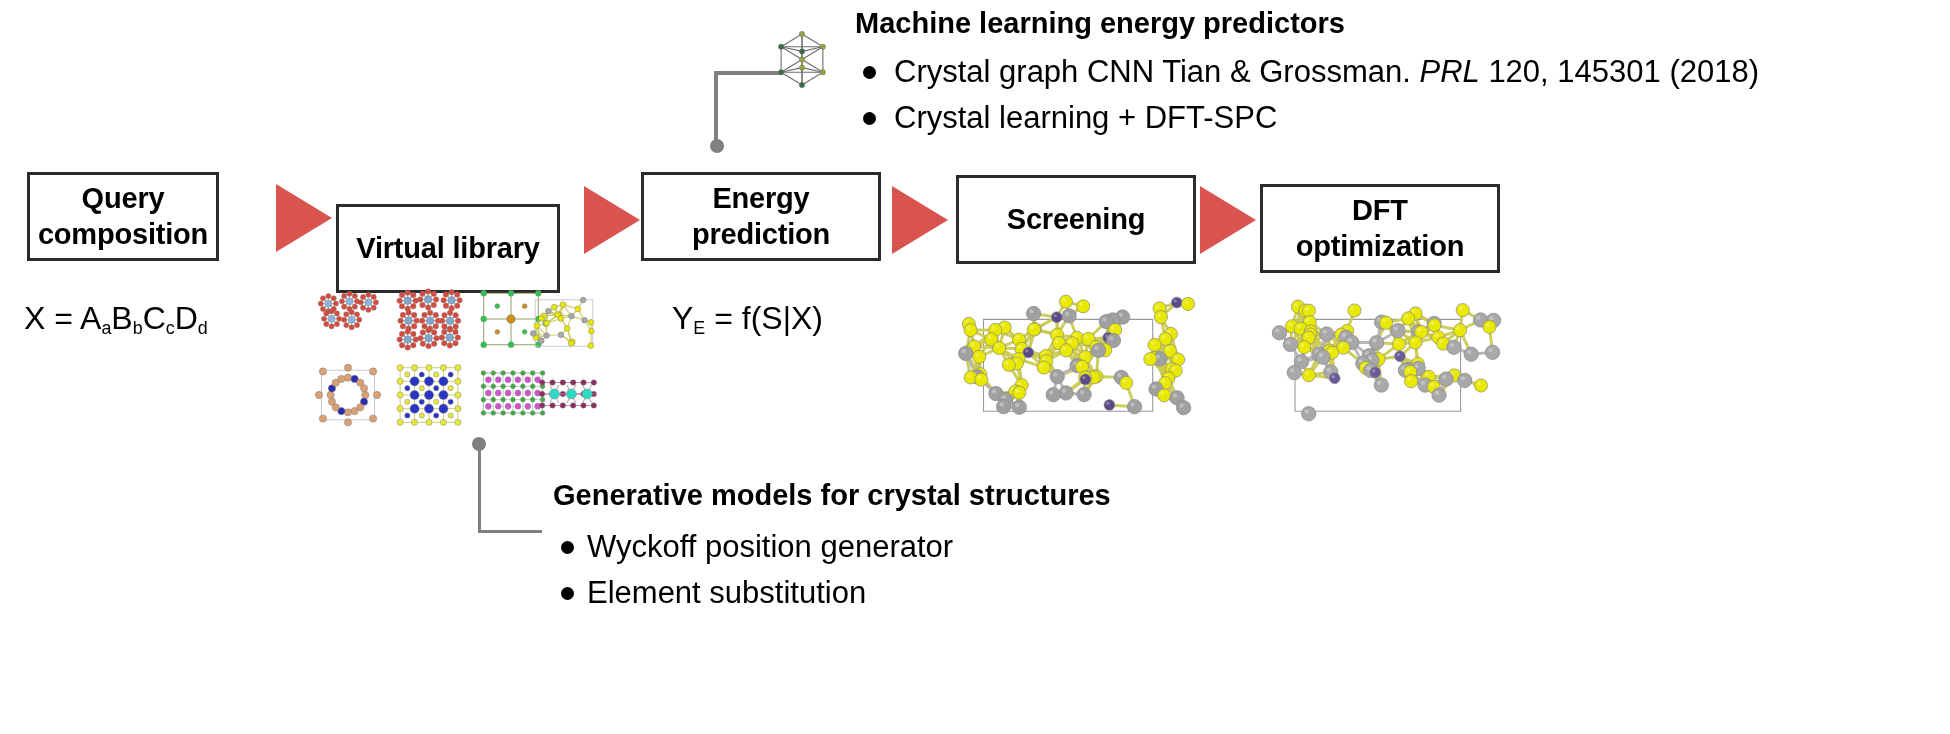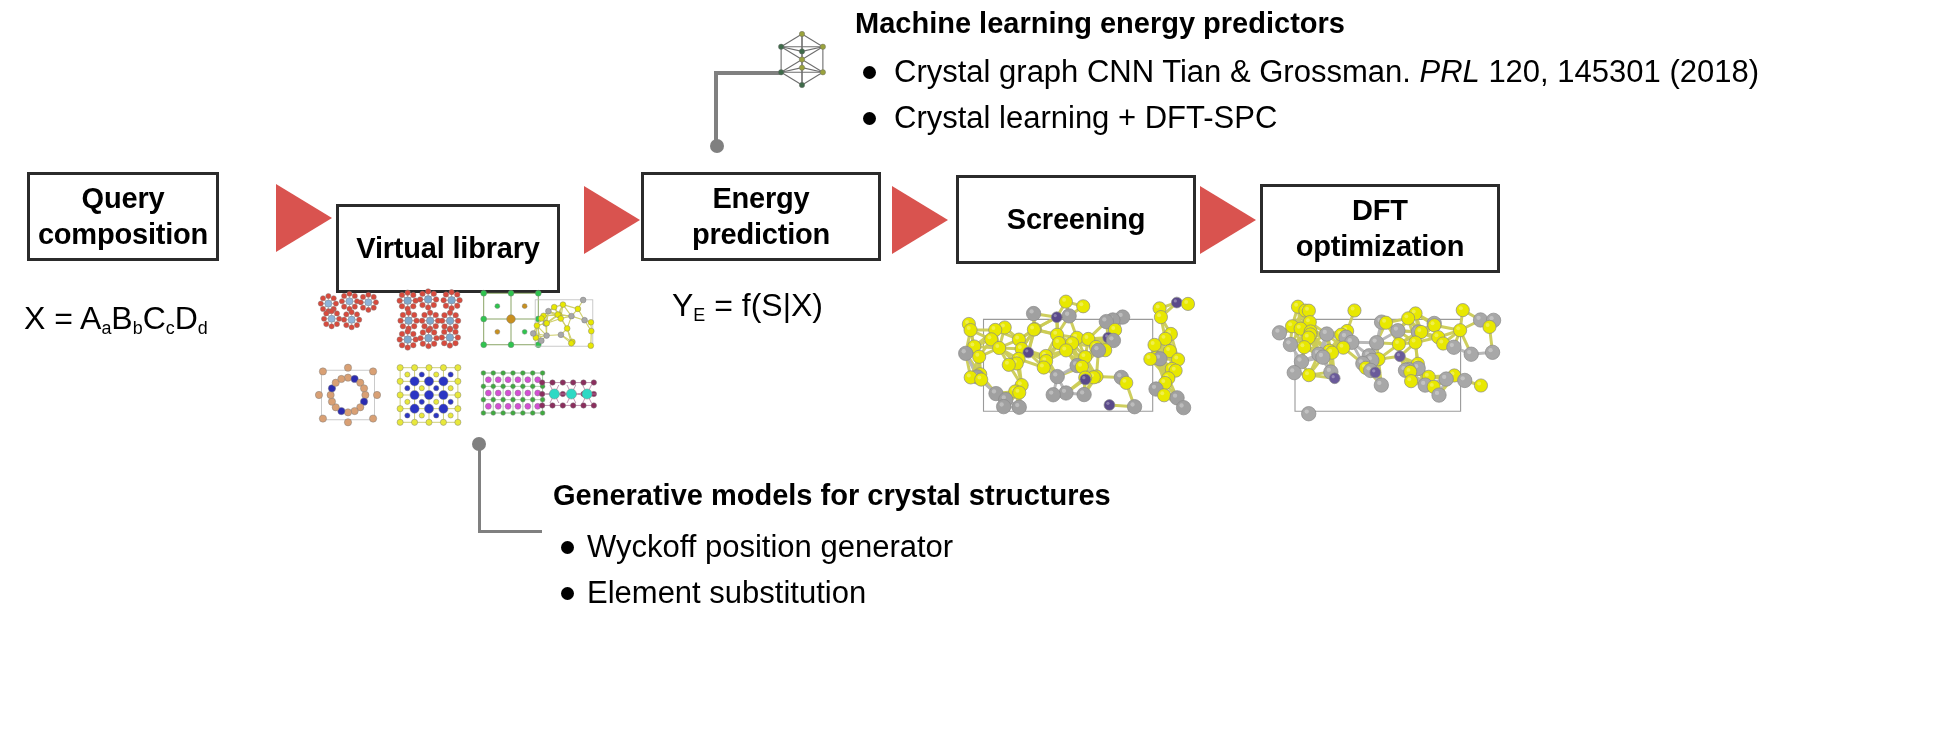--- a/index.html
+++ b/index.html
@@ -109,21 +109,21 @@
 
   <div id="arrow-layer">
       <div class="arrow" style="left: 276px; top: 184px; border-left-color: rgb(217, 83, 79);"></div>
       <div class="arrow" style="left: 584px; top: 186px; border-left-color: rgb(217, 83, 79);"></div>
       <div class="arrow" style="left: 892px; top: 186px; border-left-color: rgb(217, 83, 79);"></div>
       <div class="arrow" style="left: 1200px; top: 186px; border-left-color: rgb(217, 83, 79);"></div>
     </div>
 
   <div id="formula-layer">
       <div class="formula" style="left: 24px; top: 300px;"><span>X = A</span><sub>a</sub><span>B</span><sub>b</sub><span>C</span><sub>c</sub><span>D</span><sub>d</sub></div>
-      <div class="formula" style="left: 672px; top: 287px;"><span>Y</span><sub>E</sub><span> = f(S|X)</span></div>
+      <div class="formula" style="left: 672px; top: 300px;"><span>Y</span><sub>E</sub><span> = f(S|X)</span></div>
     </div>
 
   <div id="callout-layer">
       <div class="callout-title" style="left: 855px; top: 7px;">Machine learning energy predictors</div>
       <ul class="callout-list" style="left: 855px; top: 41px;">
         <li class="wide">
           <span class="bullet"></span>
           <span><span>Crystal graph CNN Tian &amp; Grossman. </span><span class="it">PRL</span><span> 120, 145301 (2018)</span></span>
         </li>
         <li class="wide">

